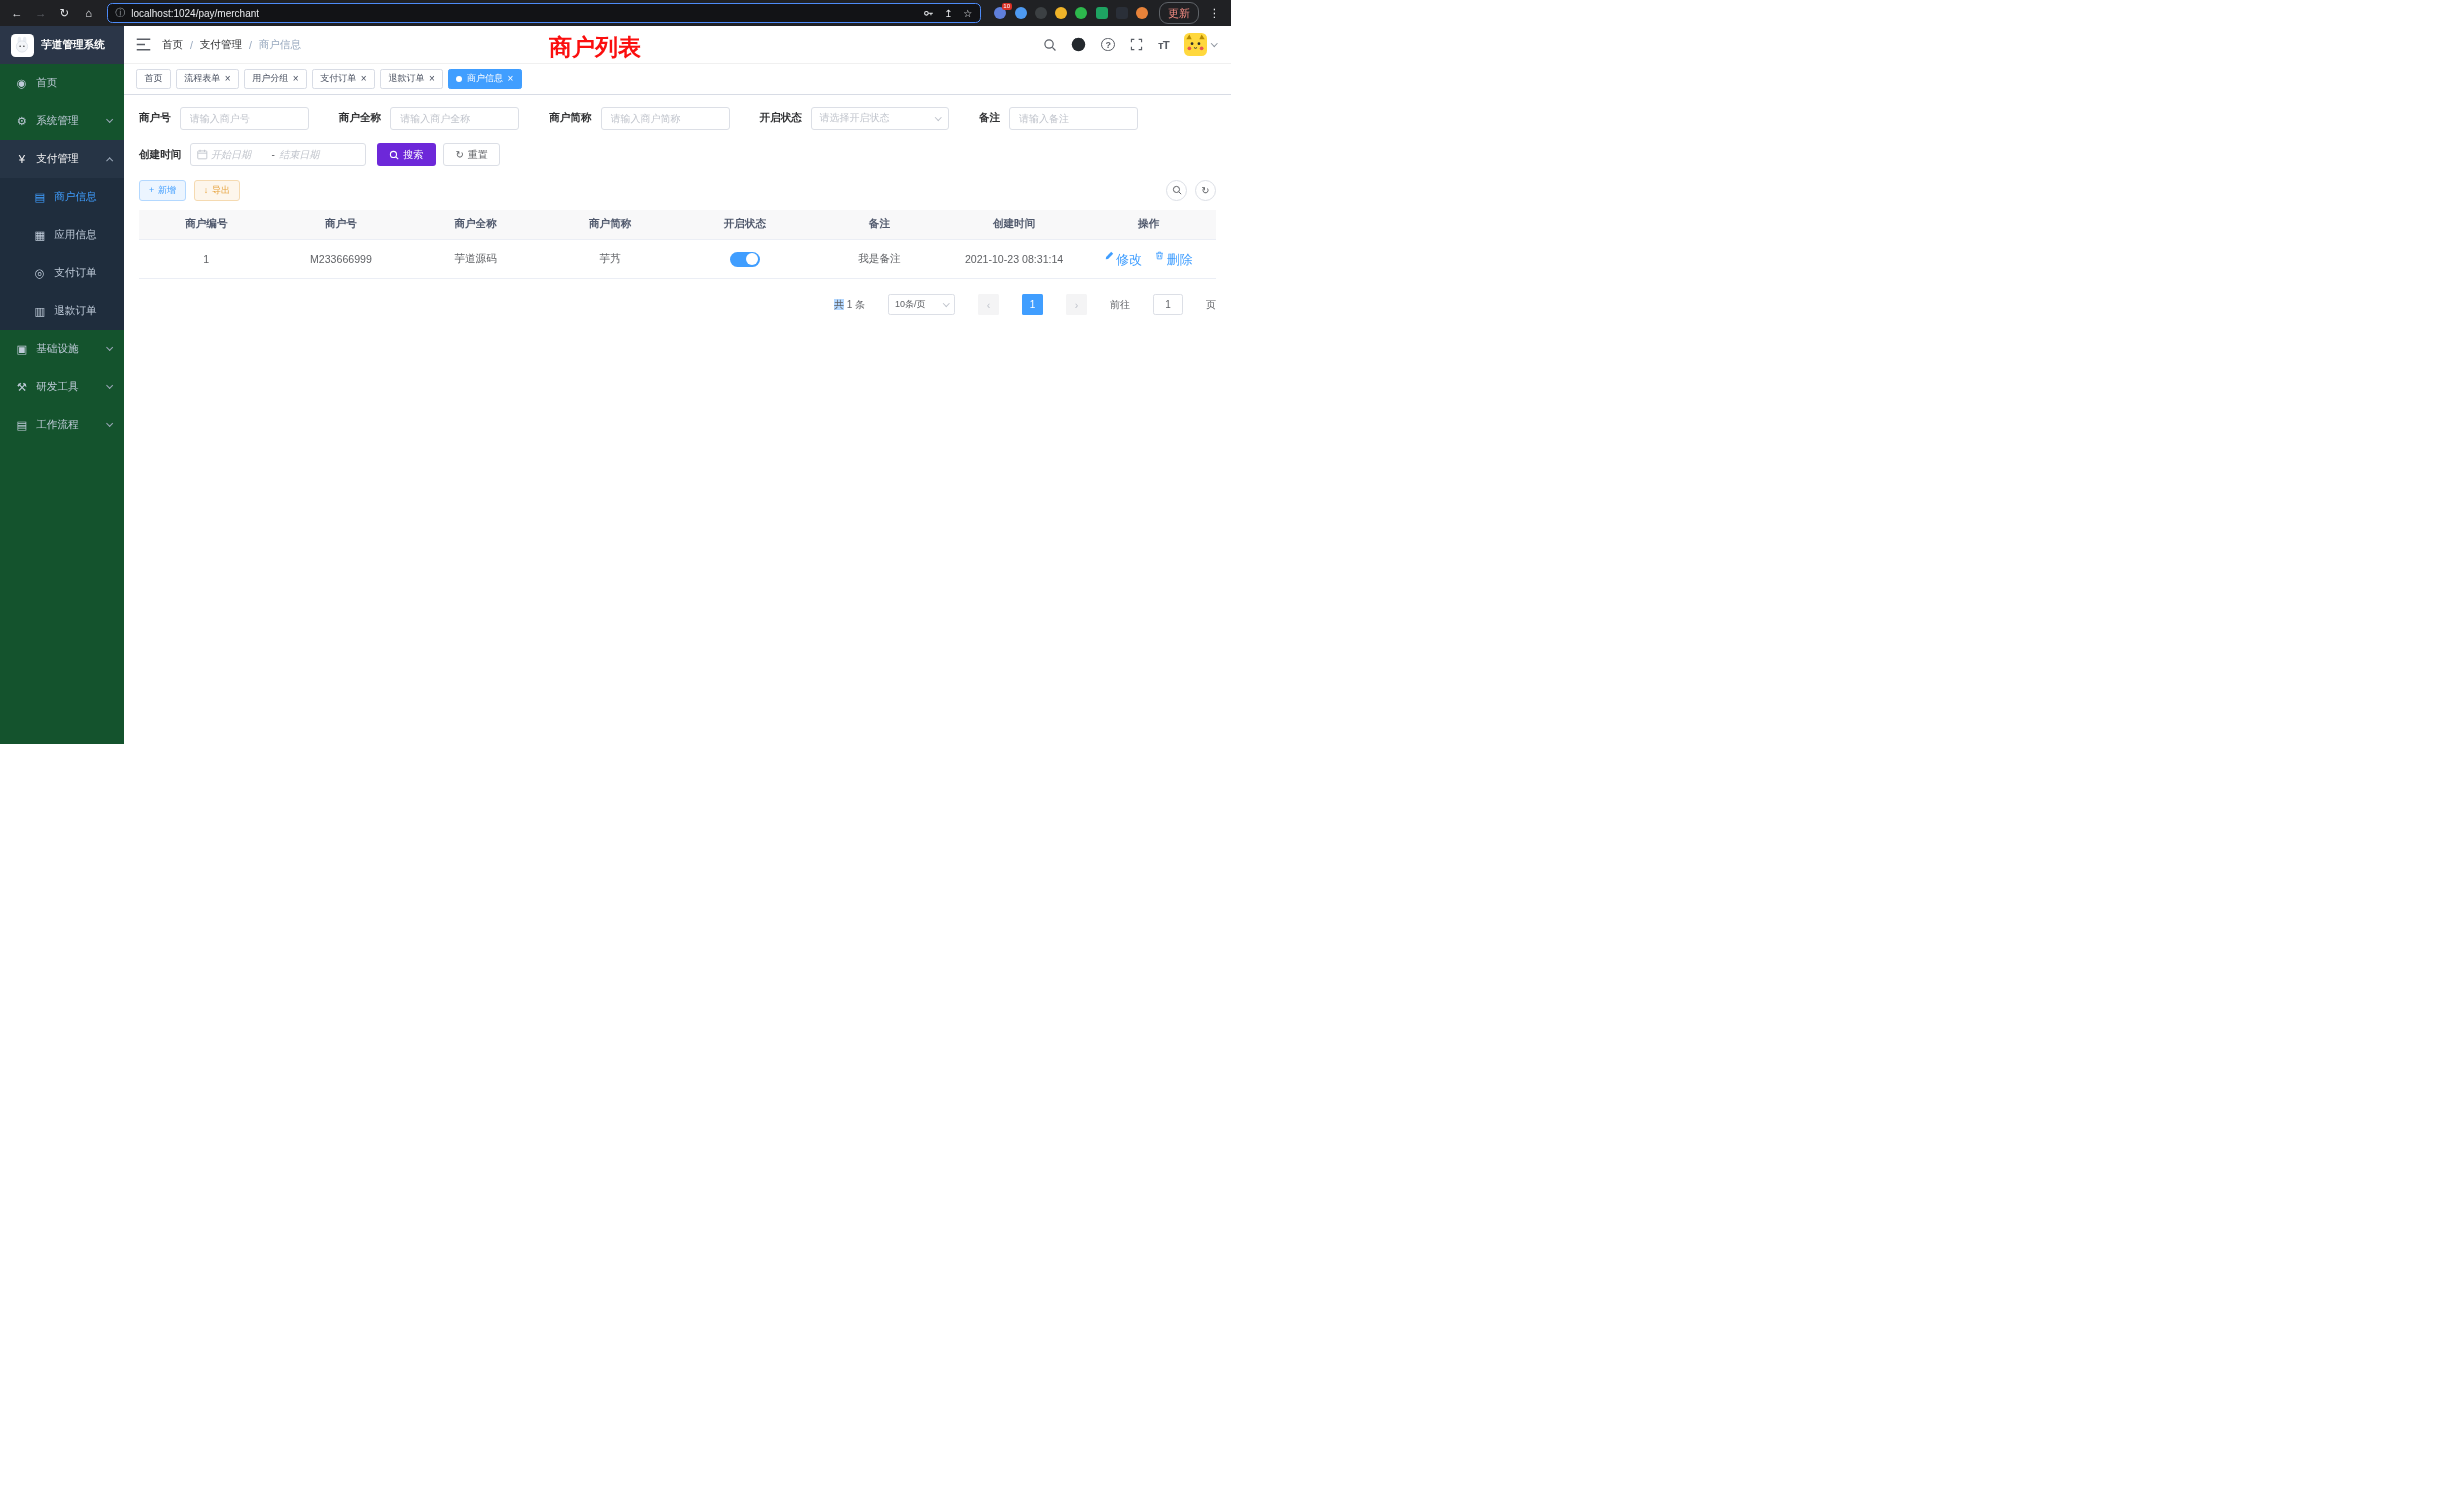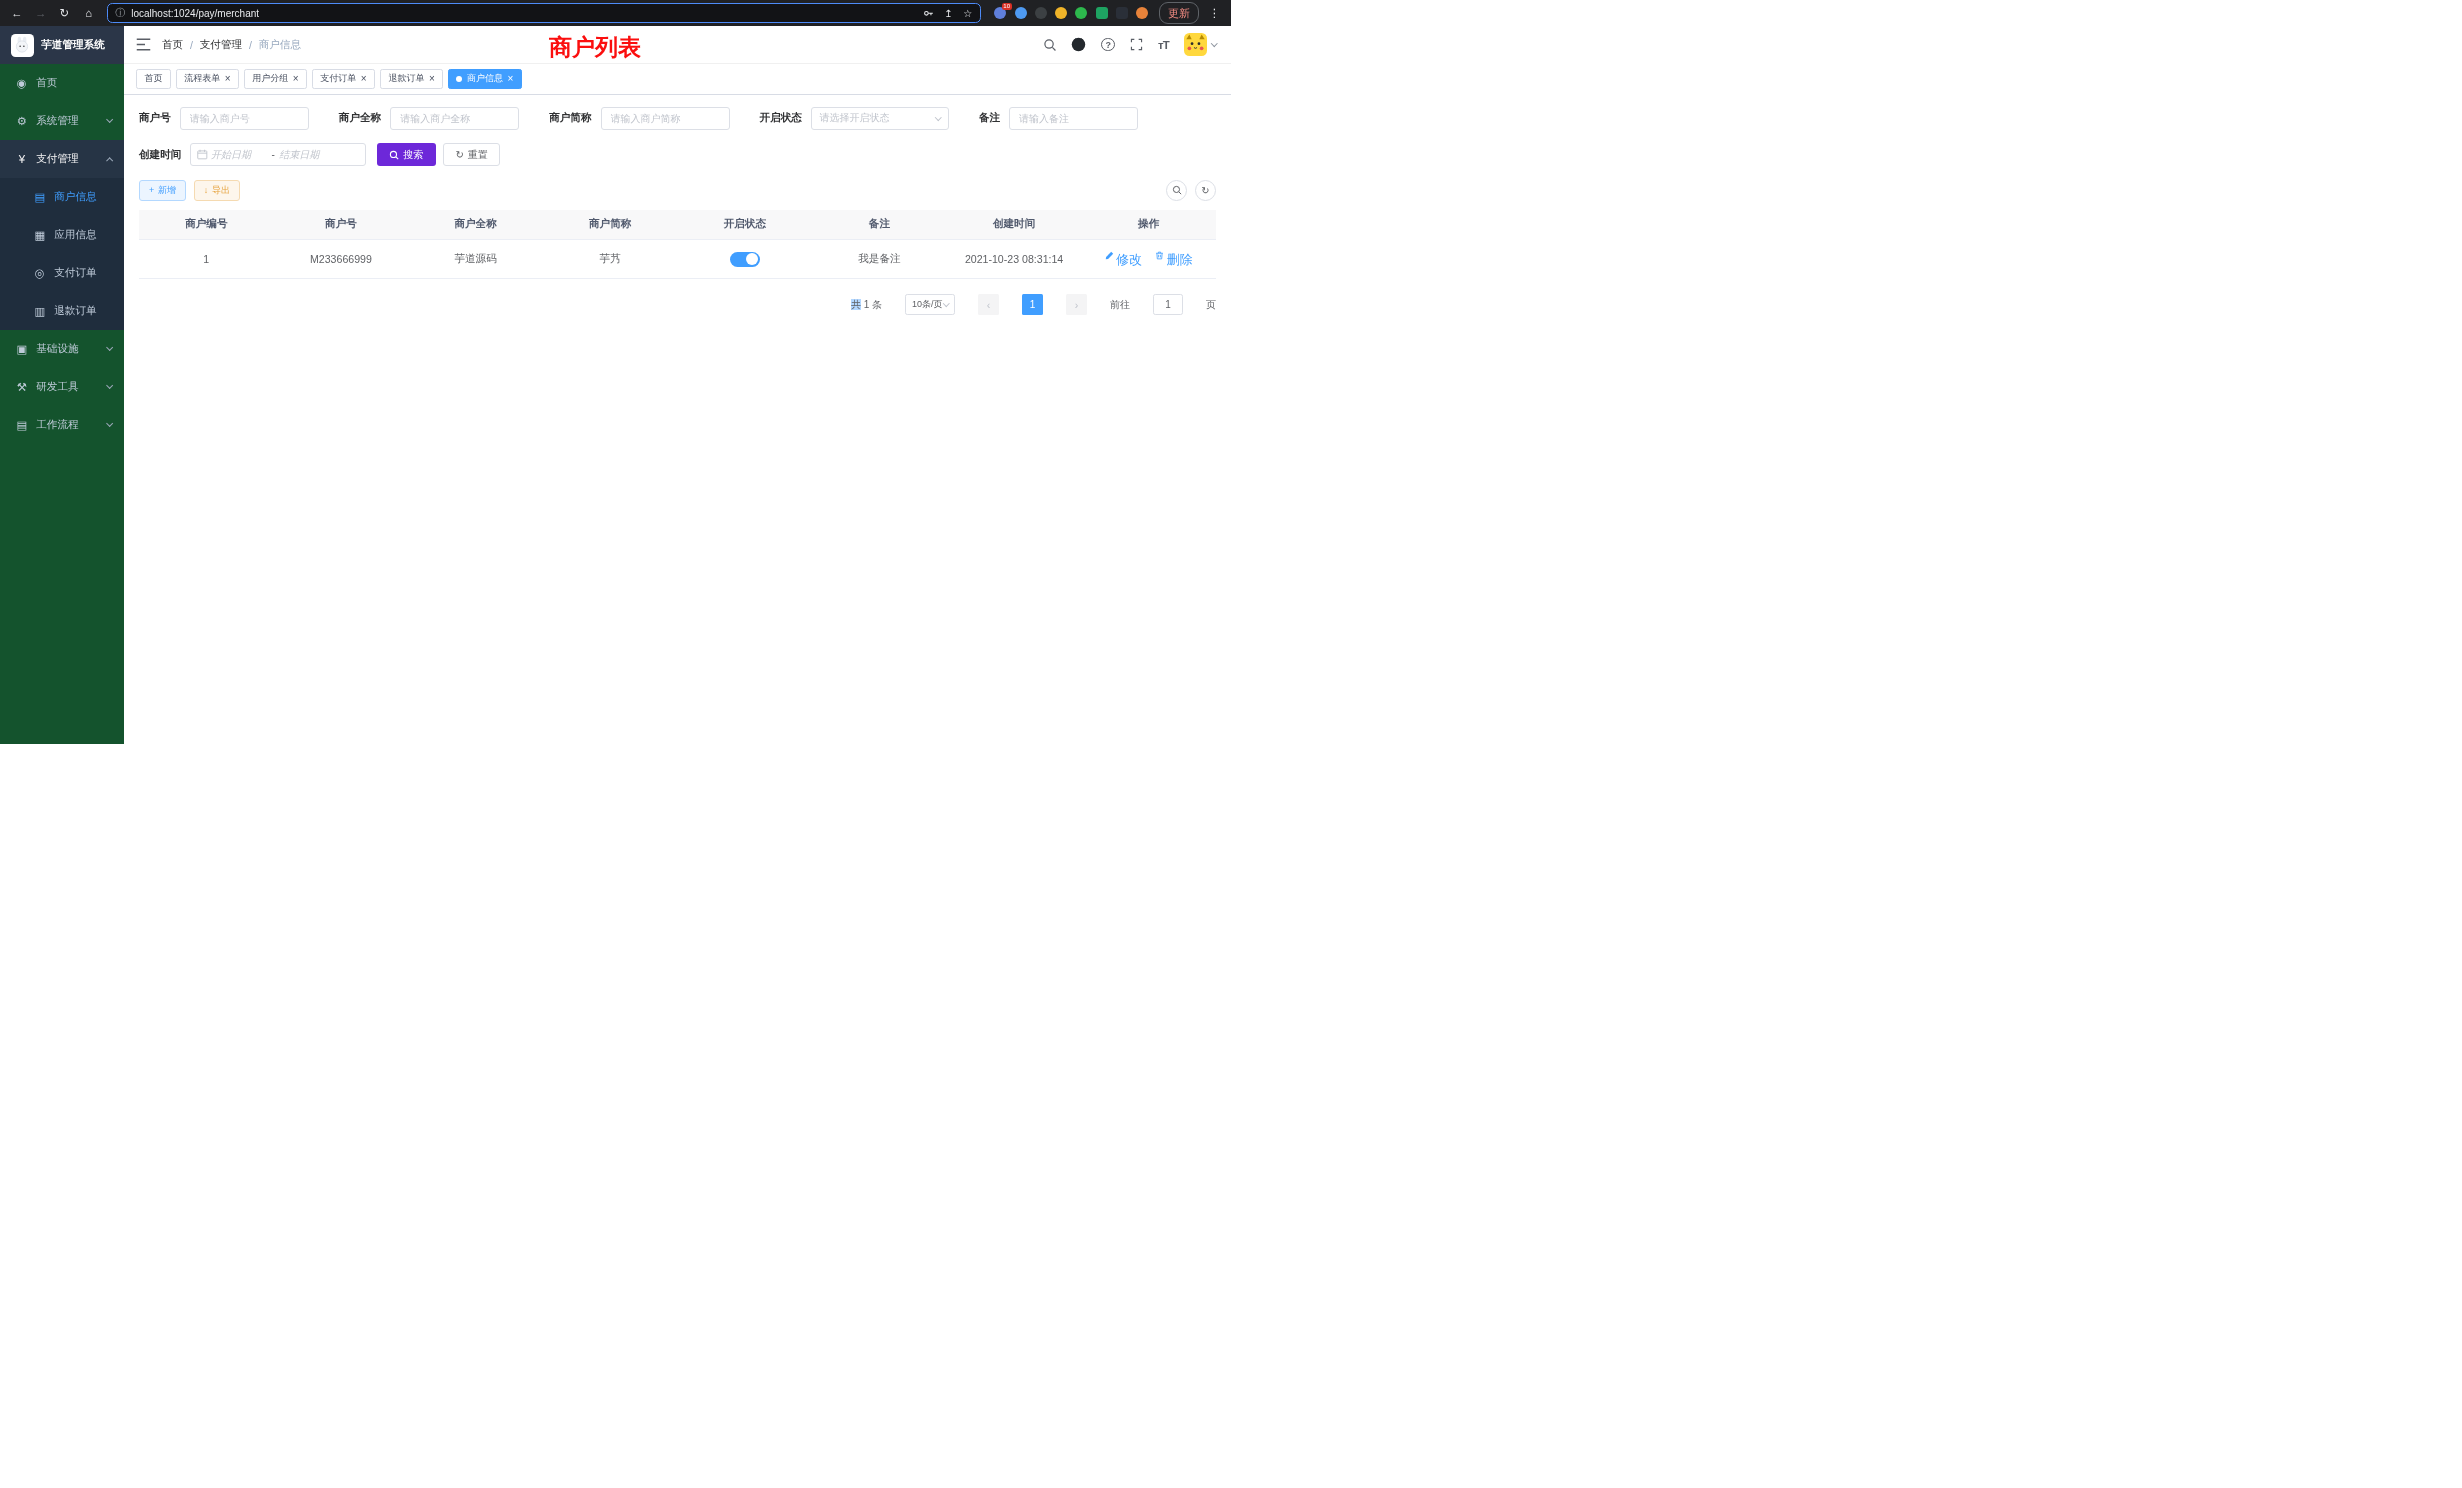--- a/index.html
+++ b/index.html
@@ -87,21 +87,21 @@
   table { width:100%; border-collapse:collapse; table-layout:fixed; }
   thead th { background:#f8f8f9; color:#515a6e; font-weight:bold; font-size:10.6px; height:30px; text-align:center; border-bottom:0.8px solid #ebeef5; }
   tbody td { height:39px; text-align:center; font-size:10.6px; color:#606266; border-bottom:0.8px solid #ebeef5; }
   .switch { width:30px; height:15px; background:#409eff; border-radius:7.6px; position:relative; display:inline-block; vertical-align:middle; cursor:pointer; }
   .switch::after { content:""; position:absolute; width:12px; height:12px; border-radius:50%; background:#fff; top:1.5px; right:1.5px; }
   .op-link { color:#409eff; font-size:13px; cursor:pointer; display:inline-flex; align-items:flex-start; gap:2.3px; margin:0 5.3px; }
 
   
   .pagination { display:flex; align-items:center; justify-content:flex-end; gap:23px; margin-top:15px; font-size:10px; color:#606266; }
   .sel-hl { background:#b3d7ff; }
-  .size-select { width:50px; height:21px; border:0.8px solid #dcdfe6; border-radius:2.3px; display:flex; align-items:center; justify-content:space-between; padding:0 6px; color:#606266; font-size:9px; cursor:pointer; }
+  .size-select { width:67px; height:21px; border:0.8px solid #dcdfe6; border-radius:2.3px; display:flex; align-items:center; justify-content:space-between; padding:0 6px; color:#606266; font-size:9px; cursor:pointer; }
   .pg-btn { min-width:21px; height:21px; background:#f4f4f5; color:#606266; border-radius:1.5px; display:flex; align-items:center; justify-content:center; font-size:10.6px; cursor:pointer; }
   .pg-btn.active { background:#409eff; color:#fff; font-size:10px; }
   .pg-btn.disabled { color:#c0c4cc; }
   .goto-input { width:30px; height:21px; border:0.8px solid #dcdfe6; border-radius:2.3px; text-align:center; font-size:10px; color:#606266; outline:none; }
 </style>
 </head>
 <body>
 
 <div class="chrome">
   <span class="chrome-btn">←</span>

